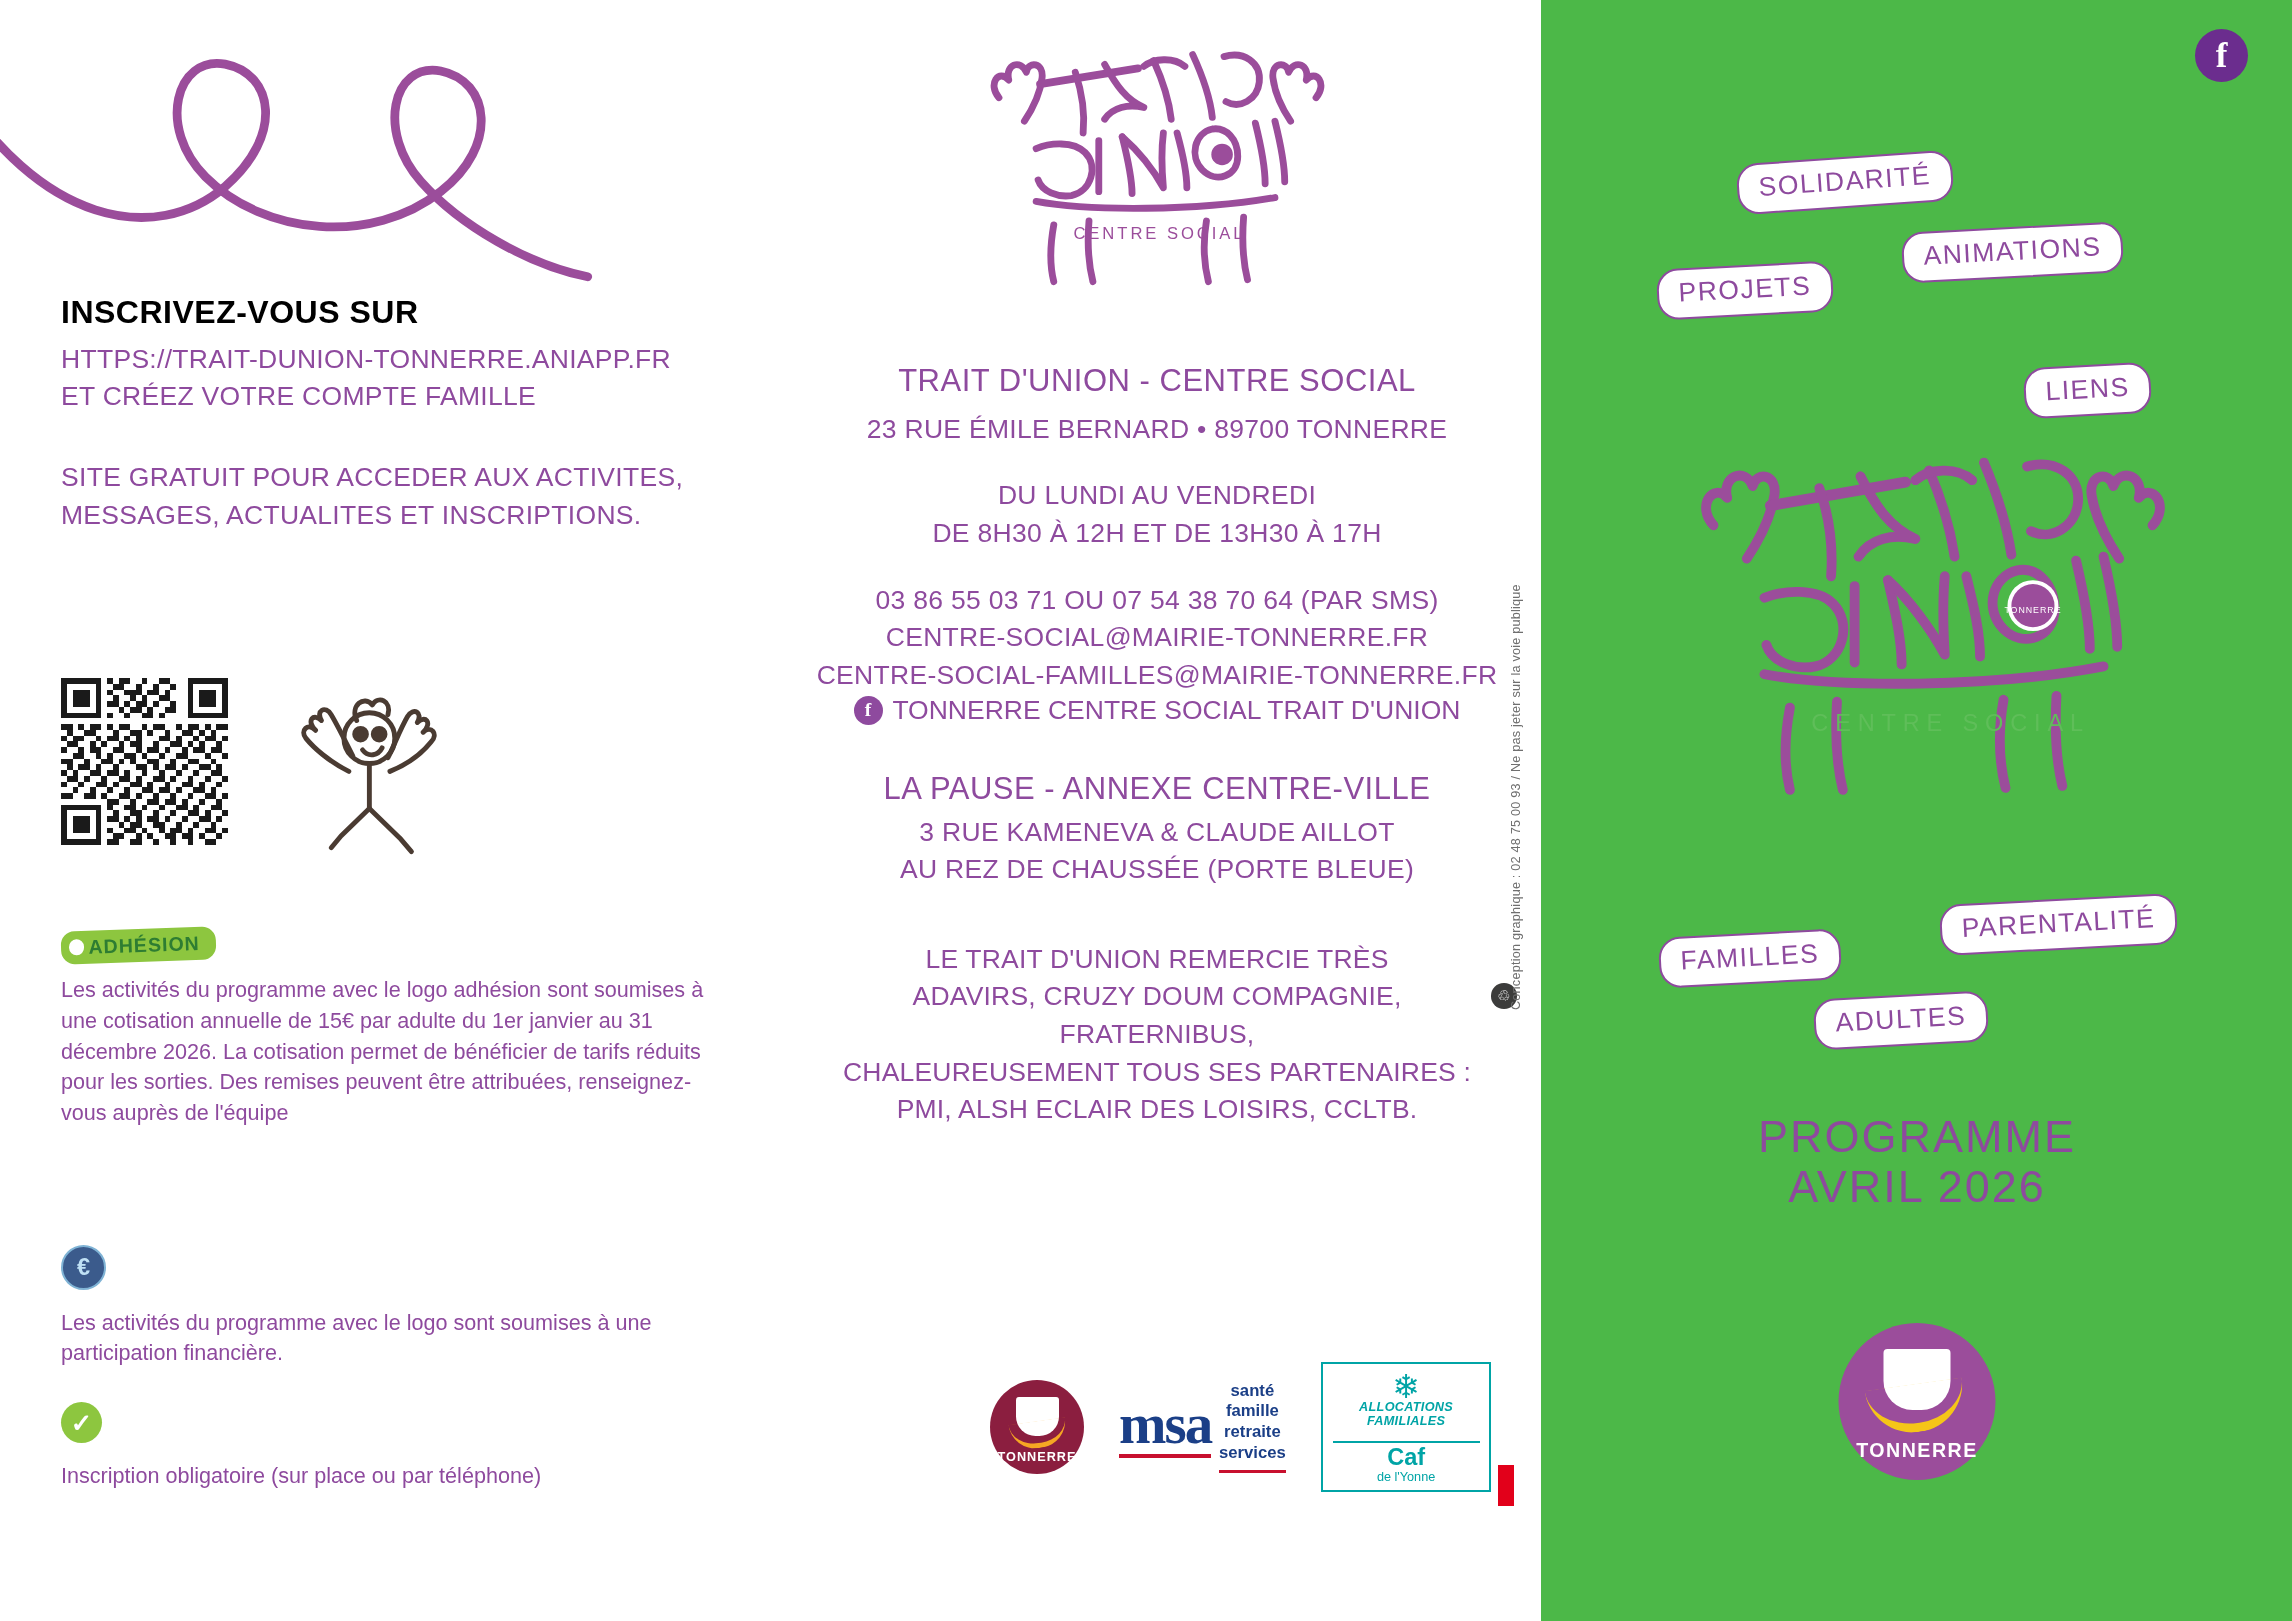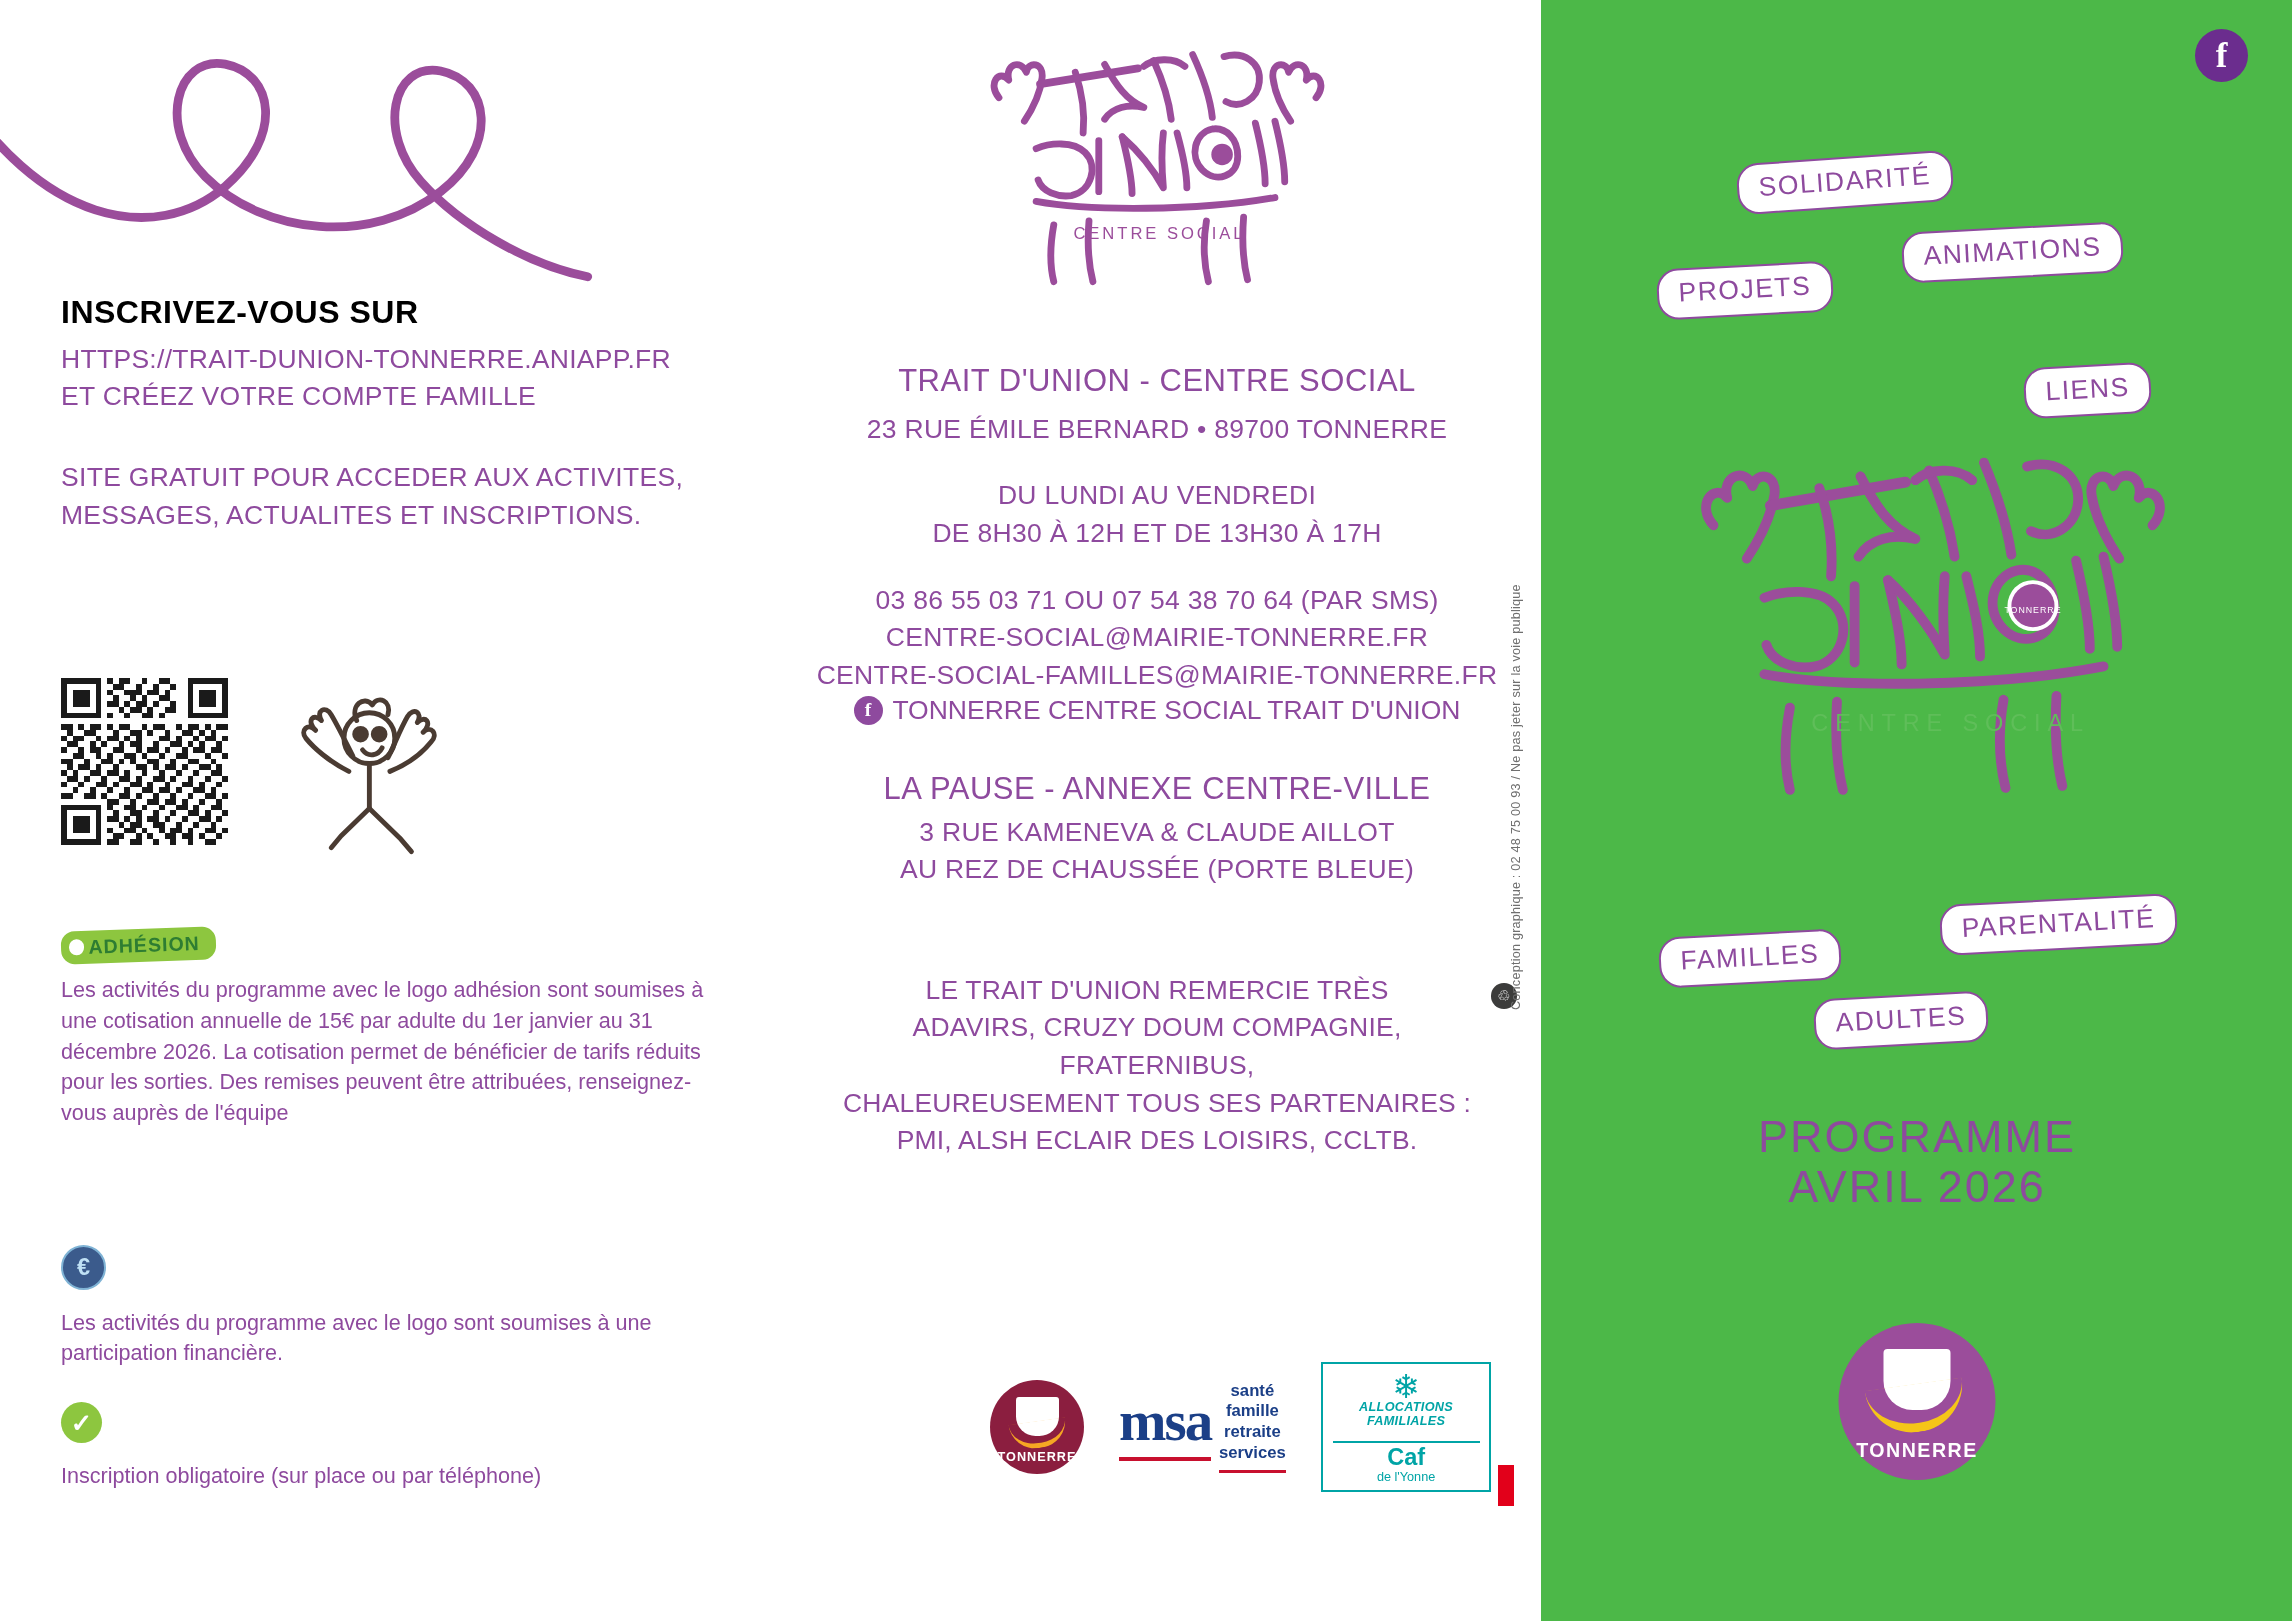--- a/index.html
+++ b/index.html
@@ -233,21 +233,21 @@
     font-family: "Liberation Serif", serif;
   }
   .mid-title-2 {
     font-size: 31px;
     color: #8e4a9e;
     letter-spacing: 0.5px;
     margin: 45px 0 7px 0;
     font-weight: normal;
   }
   .partners-text {
-    margin-top: 83px;
+    margin-top: 52px;
     font-size: 26.5px;
     color: #8e4a9e;
     line-height: 1.42;
     letter-spacing: 0.2px;
   }
 
   
   .sponsors {
     position: absolute;
     left: 990px;
@@ -287,21 +287,21 @@
     display: flex; align-items: center; gap: 7.8px;
   }
   .msa-mark {
     font-family: "Liberation Serif", serif;
     color: #1b3f87;
     font-size: 57px;
     font-weight: bold;
     letter-spacing: -2px;
     line-height: 1;
     border-bottom: 4.9px solid #C8102E;
-    padding-bottom: 8px;
+    padding-bottom: 2px;
   }
   .msa-words {
     font-size: 16.7px;
     color: #1b3f87;
     font-weight: bold;
     line-height: 1.25;
     text-align: center;
     border-bottom: 3.9px solid #C8102E;
     padding-bottom: 6px;
   }

